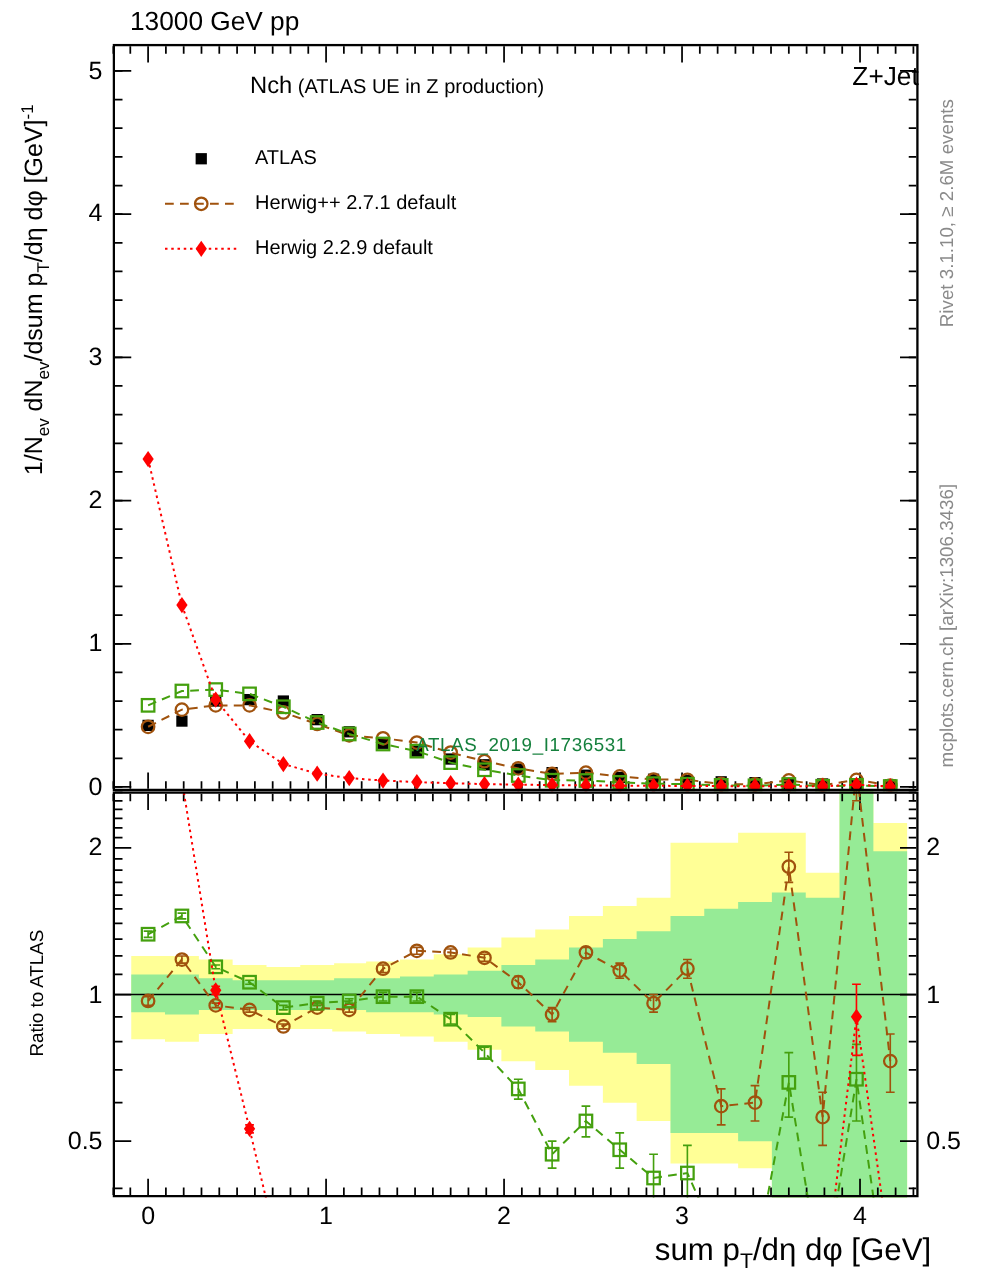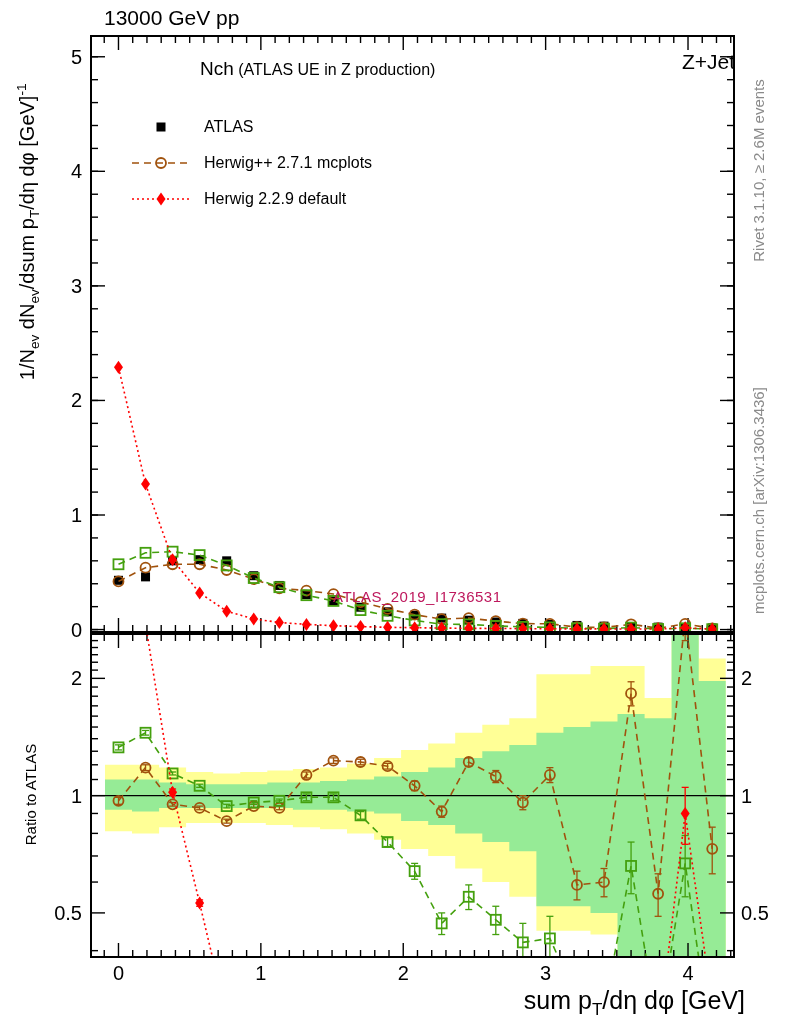--- a/index.html
+++ b/index.html
@@ -10,21 +10,21 @@
   .tick{position:absolute;font-size:20px;line-height:22px;white-space:nowrap;}
   .ra{text-align:right;}
   .title-main{font-size:19px;}
   .title-paren{font-size:16px;}
   .legend-row{display:flex;align-items:flex-end;height:36px;}
   .legend-label{font-size:16px;margin-left:12px;white-space:nowrap;}
   .rot{transform:rotate(-90deg);white-space:nowrap;}
   .ylab-main{font-size:20px;width:420px;text-align:center;transform-origin:center;}
   .ylab-ratio{font-size:15px;width:200px;text-align:center;transform-origin:center;}
   .sidenote{font-size:15px;color:#8a8a8a;width:320px;text-align:center;transform-origin:center;}
-  .watermark{font-size:15px;color:#be185d;letter-spacing:0.5px;white-space:nowrap;}
+  .watermark{font-size:15px;color:#15803d;letter-spacing:0.5px;white-space:nowrap;}
   sub,.sb{font-size:68%;}
   sup,.sp{font-size:68%;}
   svg{position:absolute;}
 </style>
 </head>
 <body>
 
 <div class="fig">
 
   <div class="abs hdr" style="left:104px;top:6px;">13000 GeV pp</div>
@@ -671,21 +671,21 @@
         <svg width="62" height="18" style="position: static;">
           <rect x="26.5" y="4.5" width="9" height="9" fill="#000000"></rect>
         </svg>
         <span class="legend-label">ATLAS</span>
       </div>
       <div class="legend-row">
         <svg width="62" height="18" style="position: static;">
           <line x1="2" y1="9" x2="60" y2="9" stroke="#a0520d" stroke-width="1.6" stroke-dasharray="7 5"></line>
           <circle cx="31" cy="9" r="5" fill="none" stroke="#a0520d" stroke-width="1.8"></circle>
         </svg>
-        <span class="legend-label">Herwig++ 2.7.1 mcplots</span>
+        <span class="legend-label">Herwig++ 2.7.1 default</span>
       </div>
       <div class="legend-row">
         <svg width="62" height="18" style="position: static;">
           <line x1="2" y1="9" x2="60" y2="9" stroke="#ff0000" stroke-width="1.6" stroke-dasharray="2 3"></line>
           <path d="M31,2.5 L35.5,9 L31,15.5 L26.5,9 Z" fill="#ff0000"></path>
         </svg>
         <span class="legend-label">Herwig 2.2.9 default</span>
       </div>
     </div>
 

